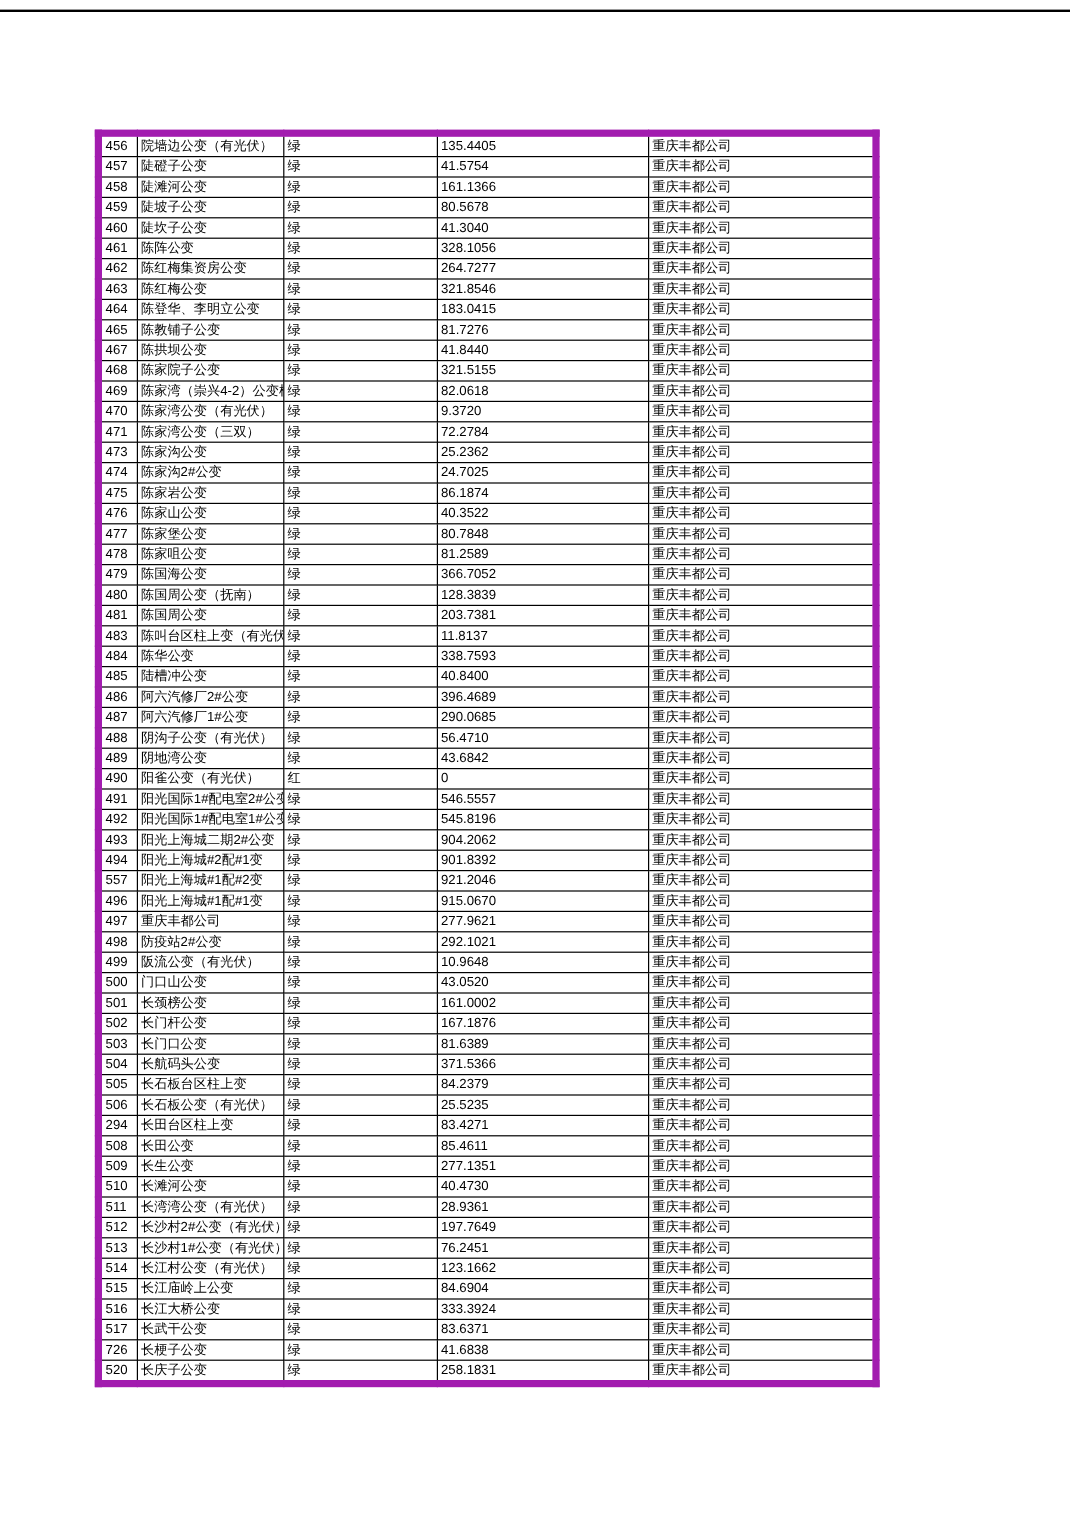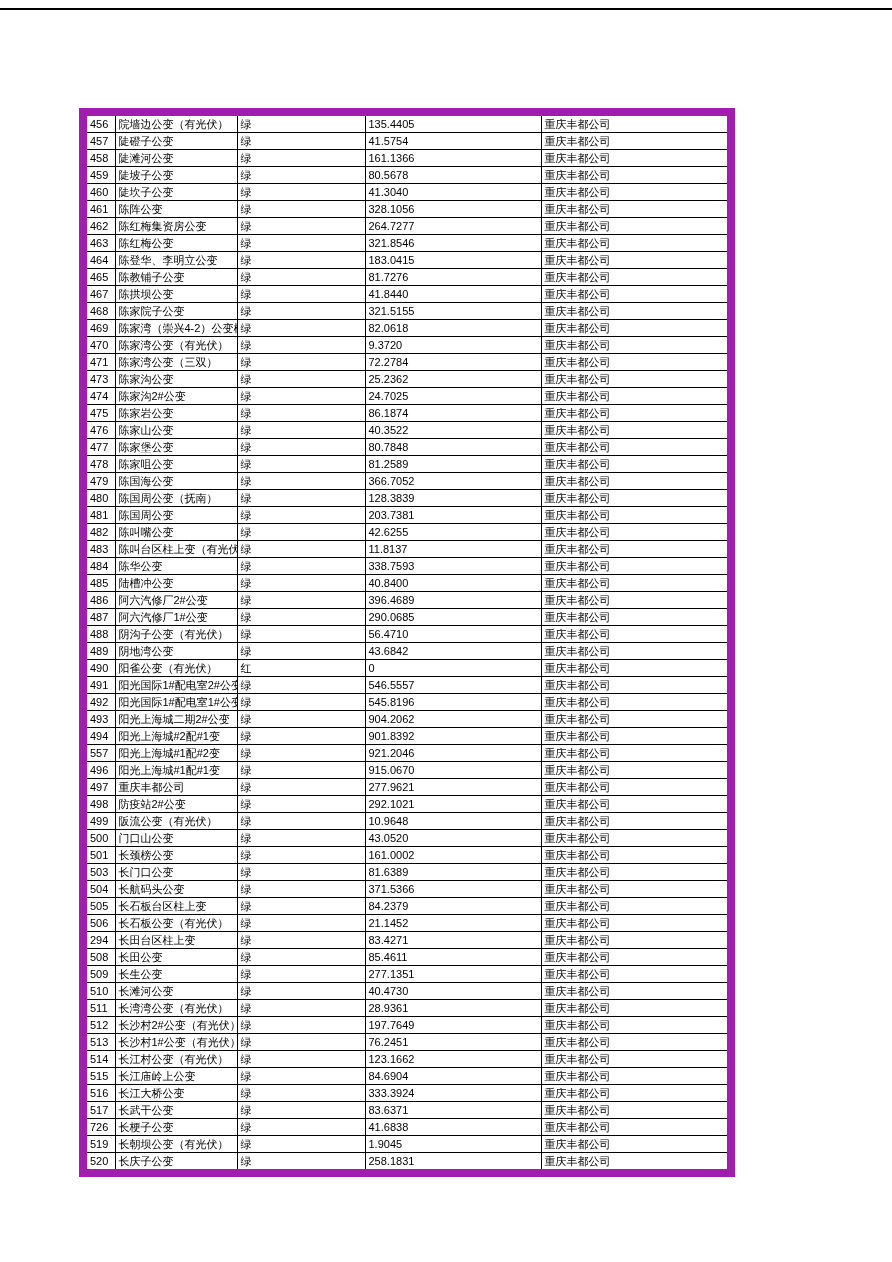--- a/index.html
+++ b/index.html
@@ -23,21 +23,21 @@
     height: 2px;
     background: #000000;
   }
   table.sheet {
     position: absolute;
     left: 79px;
     top: 108px;
     width: 648px;
     border-collapse: collapse;
     table-layout: fixed;
-    border: 8px solid #a21caf;
+    border: 6px solid #a21caf;
   }
   table.sheet td {
     border: 1px solid #000000;
     height: 16px;
     padding: 0 1px 0 3px;
     font-size: 11px;
     line-height: 15px;
     color: #000000;
     white-space: nowrap;
     overflow: hidden;
@@ -225,27 +225,20 @@
           <td class="c4">重庆丰都公司</td>
         </tr>
         <tr>
           <td class="c0">481</td>
           <td class="c1">陈国周公变</td>
           <td class="c2">绿</td>
           <td class="c3">203.7381</td>
           <td class="c4">重庆丰都公司</td>
         </tr>
         <tr>
-          <td class="c0">482</td>
-          <td class="c1">陈叫嘴公变</td>
-          <td class="c2">绿</td>
-          <td class="c3">42.6255</td>
-          <td class="c4">重庆丰都公司</td>
-        </tr>
-        <tr>
           <td class="c0">483</td>
           <td class="c1">陈叫台区柱上变（有光伏）</td>
           <td class="c2">绿</td>
           <td class="c3">11.8137</td>
           <td class="c4">重庆丰都公司</td>
         </tr>
         <tr>
           <td class="c0">484</td>
           <td class="c1">陈华公变</td>
           <td class="c2">绿</td>
@@ -365,20 +358,27 @@
           <td class="c4">重庆丰都公司</td>
         </tr>
         <tr>
           <td class="c0">501</td>
           <td class="c1">长颈榜公变</td>
           <td class="c2">绿</td>
           <td class="c3">161.0002</td>
           <td class="c4">重庆丰都公司</td>
         </tr>
         <tr>
+          <td class="c0">502</td>
+          <td class="c1">长门杆公变</td>
+          <td class="c2">绿</td>
+          <td class="c3">167.1876</td>
+          <td class="c4">重庆丰都公司</td>
+        </tr>
+        <tr>
           <td class="c0">503</td>
           <td class="c1">长门口公变</td>
           <td class="c2">绿</td>
           <td class="c3">81.6389</td>
           <td class="c4">重庆丰都公司</td>
         </tr>
         <tr>
           <td class="c0">504</td>
           <td class="c1">长航码头公变</td>
           <td class="c2">绿</td>
@@ -389,21 +389,21 @@
           <td class="c0">505</td>
           <td class="c1">长石板台区柱上变</td>
           <td class="c2">绿</td>
           <td class="c3">84.2379</td>
           <td class="c4">重庆丰都公司</td>
         </tr>
         <tr>
           <td class="c0">506</td>
           <td class="c1">长石板公变（有光伏）</td>
           <td class="c2">绿</td>
-          <td class="c3">21.1452</td>
+          <td class="c3">25.5235</td>
           <td class="c4">重庆丰都公司</td>
         </tr>
         <tr>
           <td class="c0">294</td>
           <td class="c1">长田台区柱上变</td>
           <td class="c2">绿</td>
           <td class="c3">83.4271</td>
           <td class="c4">重庆丰都公司</td>
         </tr>
         <tr>
@@ -474,27 +474,20 @@
           <td class="c1">长武干公变</td>
           <td class="c2">绿</td>
           <td class="c3">83.6371</td>
           <td class="c4">重庆丰都公司</td>
         </tr>
         <tr>
           <td class="c0">726</td>
           <td class="c1">长梗子公变</td>
           <td class="c2">绿</td>
           <td class="c3">41.6838</td>
-          <td class="c4">重庆丰都公司</td>
-        </tr>
-        <tr>
-          <td class="c0">519</td>
-          <td class="c1">长朝坝公变（有光伏）</td>
-          <td class="c2">绿</td>
-          <td class="c3">1.9045</td>
           <td class="c4">重庆丰都公司</td>
         </tr>
         <tr>
           <td class="c0">520</td>
           <td class="c1">长庆子公变</td>
           <td class="c2">绿</td>
           <td class="c3">258.1831</td>
           <td class="c4">重庆丰都公司</td>
         </tr>
       </tbody>

